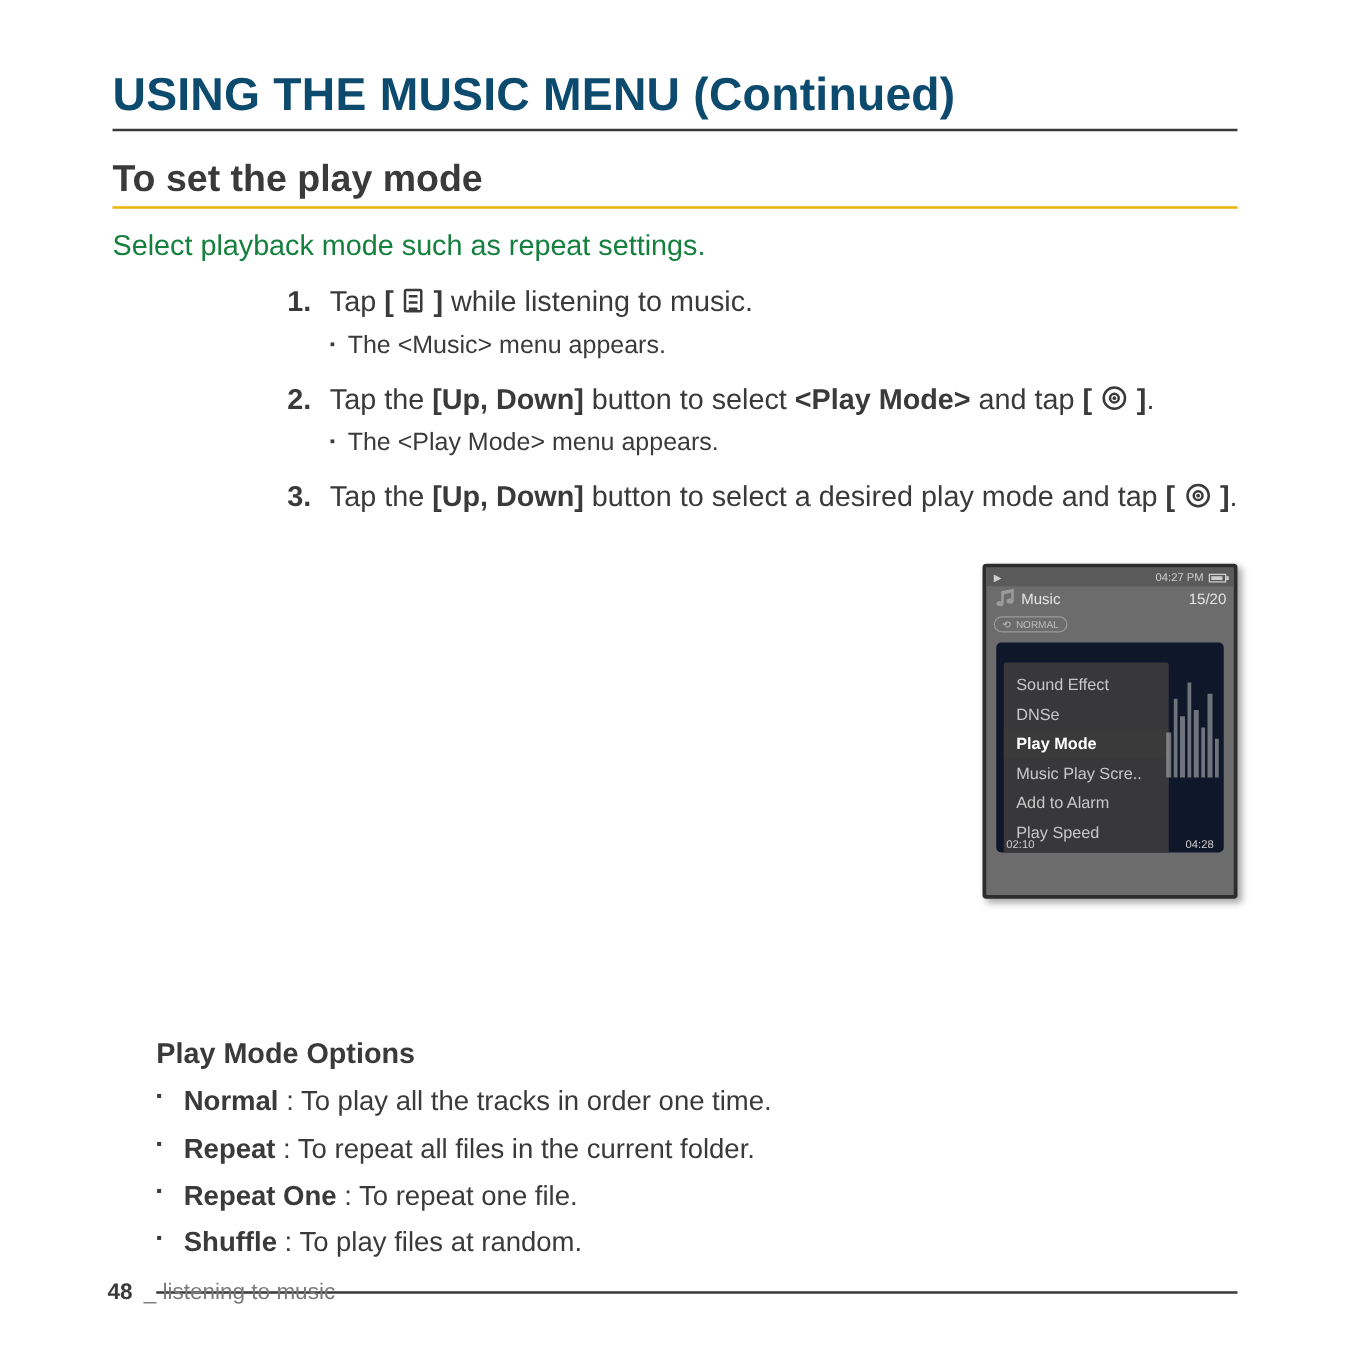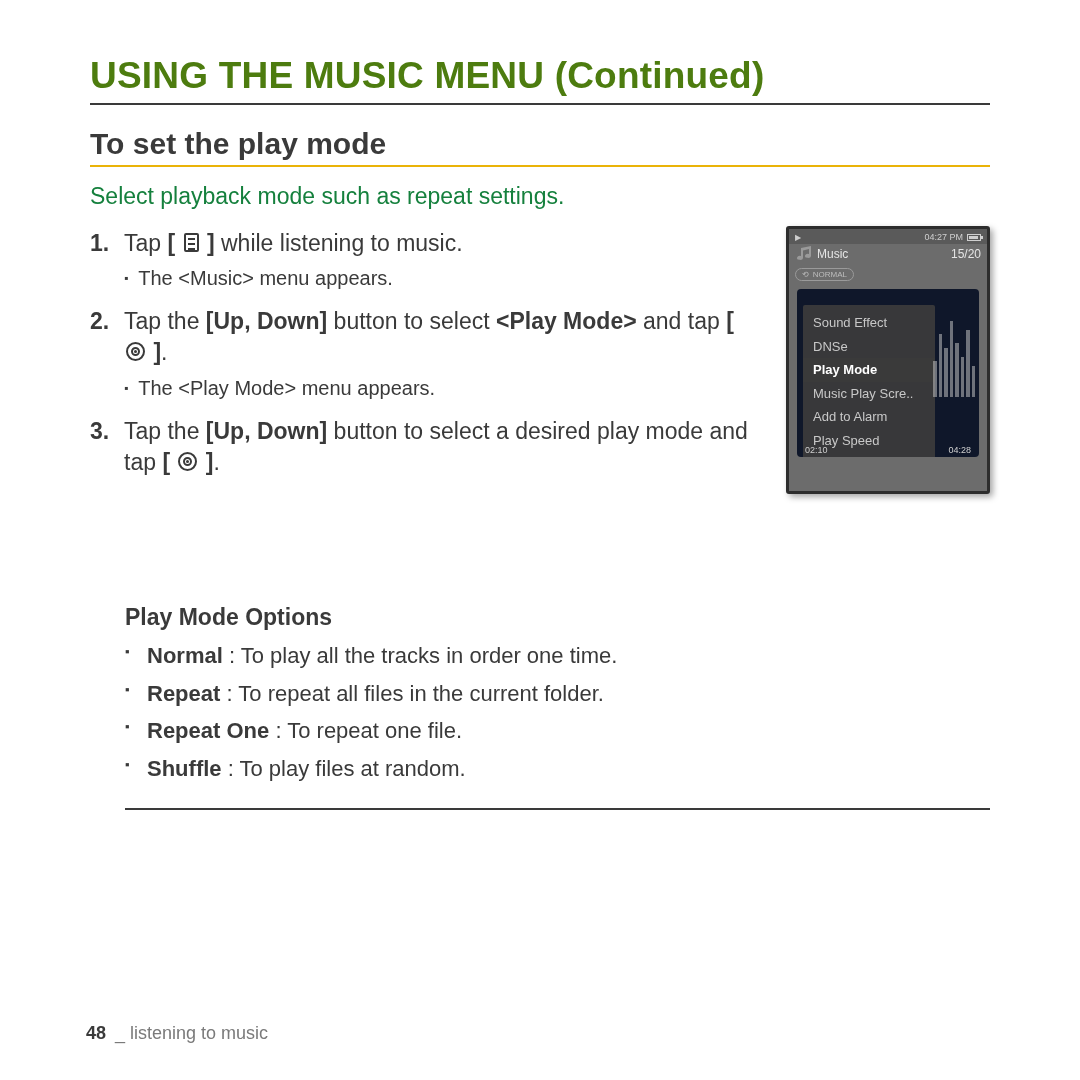--- a/index.html
+++ b/index.html
@@ -7,21 +7,21 @@
   body {
     background: #fff;
     font-family: Arial, Helvetica, sans-serif;
     color: #3a3a3a;
     padding: 55px 90px 30px 90px;
     position: relative;
   }
   .page-title {
     font-size: 37px;
     font-weight: bold;
-    color: #4d7c0f;
+    color: #0c4a6e;
     border-bottom: 2px solid #3a3a3a;
     padding-bottom: 6px;
     margin-bottom: 22px;
     letter-spacing: 0.2px;
   }
   .section-title {
     font-size: 30px;
     font-weight: bold;
     color: #3a3a3a;
     border-bottom: 2px solid #eab308;
@@ -29,21 +29,22 @@
     margin-bottom: 16px;
   }
   .intro {
     font-size: 23px;
     color: #15803d;
     margin-bottom: 16px;
   }
   .content-row {
     display: flex;
     gap: 24px;
-    align-items: center;
+    align-items: flex-end;
+    flex-direction: column;
   }
   .steps-col { flex: 1; }
   ol.steps {
     list-style: none;
     counter-reset: step;
     font-size: 23px;
     color: #3a3a3a;
   }
   ol.steps > li {
     counter-increment: step;

